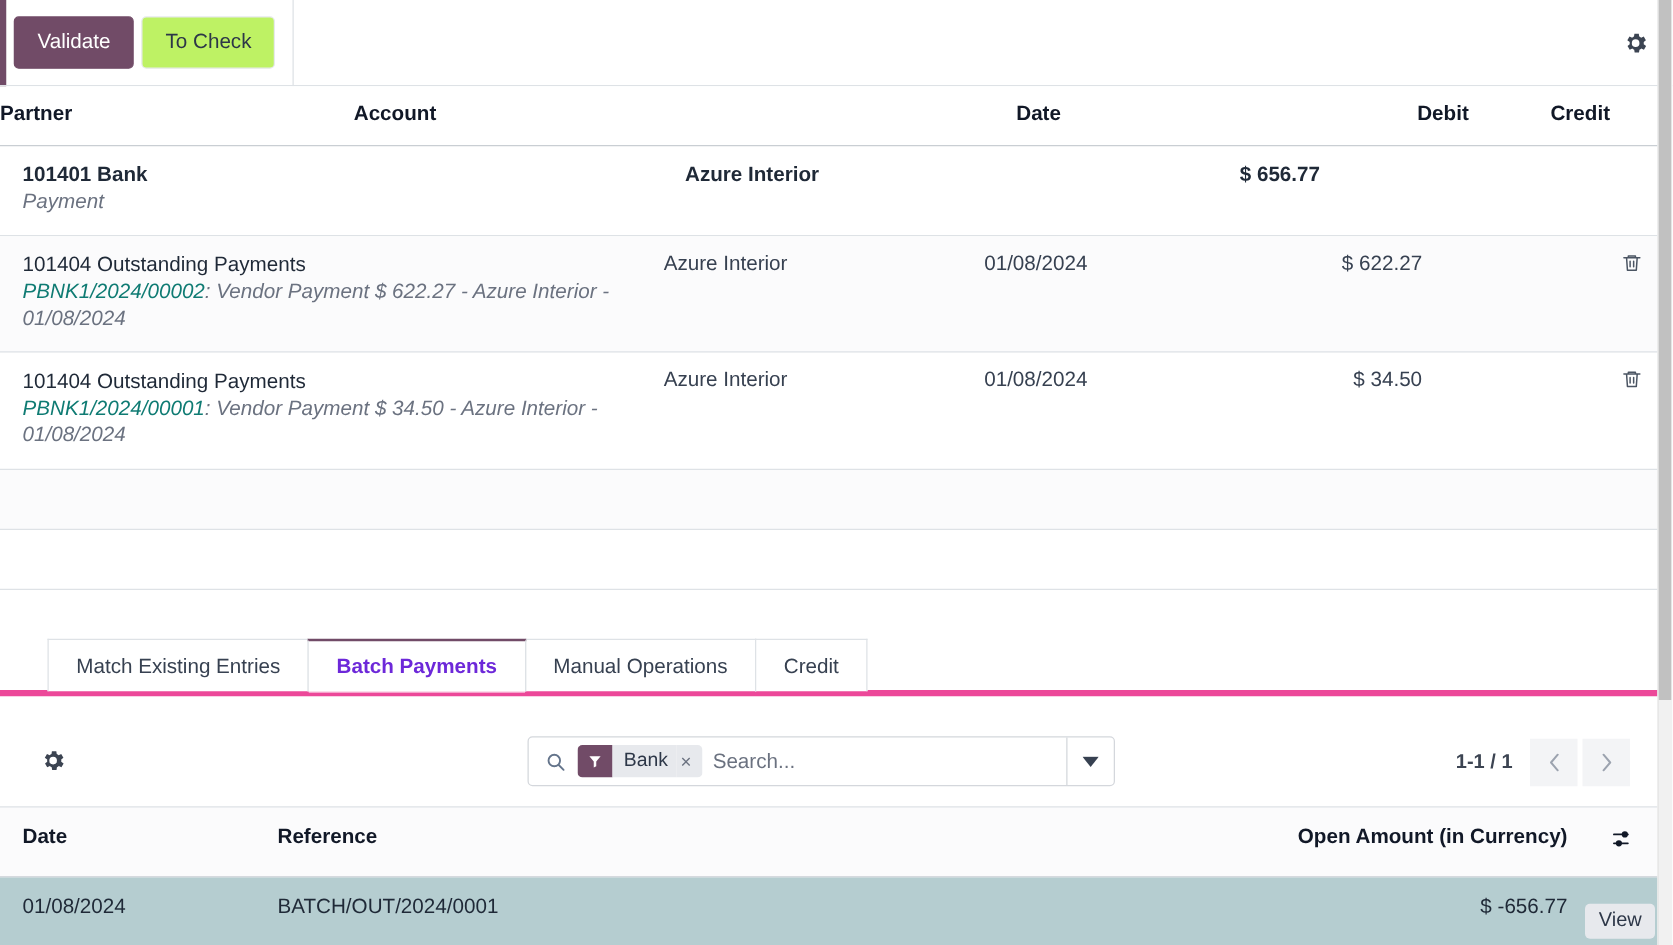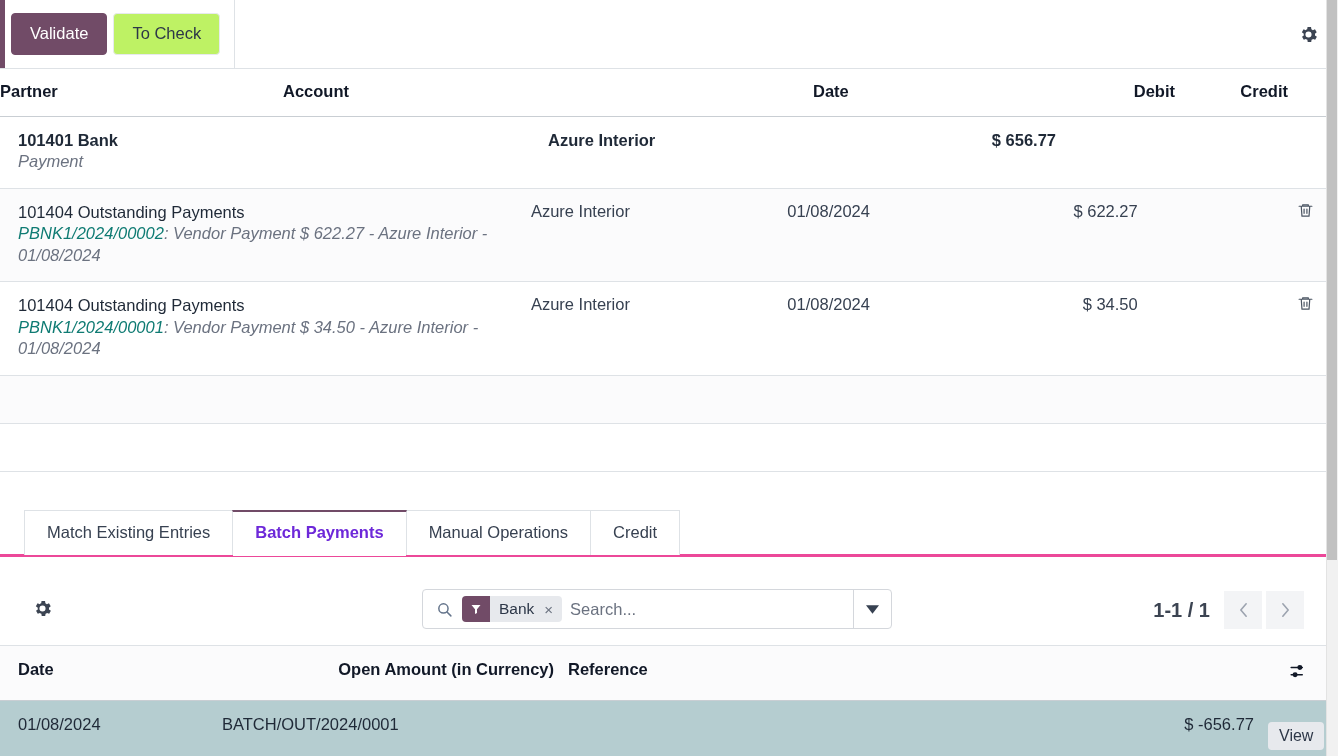--- a/index.html
+++ b/index.html
@@ -73,22 +73,22 @@
   .ref-link { color: #0f7b73; font-style: italic; }
   .row-alt { background: #fbfbfc; }
   .row-empty .cell { height: 47px; padding: 0 !important; }
   .trash-btn { cursor: pointer; color:#4b5563; display:inline-flex; }
 
   
   .notebook {
     position: absolute; left: 0; top: 511px; width: 1326px;
   }
   .tabs {
-    display: flex; padding-left: 24px; height: 46px;
-    border-bottom: 3px solid #ec4899; align-items: flex-end;
+    display: flex; padding-left: 38px; height: 46px;
+    border-bottom: 5px solid #ec4899; 
   }
   .tab {
     font-size: 16.5px; color: #374151; cursor: pointer;
     padding: 11px 22px 12px 22px; line-height: 1.3;
     border: 1px solid #dee2e6; border-bottom: none;
     background: #ffffff; margin-bottom: -1px; white-space: nowrap;
   }
   .tab + .tab { margin-left: -1px; }
   .tab.active {
     color: #6d28d9; font-weight: 700;
@@ -133,21 +133,21 @@
     font-family: "Liberation Sans", sans-serif; color: #374151; background: transparent;
     height: 36px;
   }
   .search-input::placeholder { color: #6b7280; }
   .search-caret {
     width: 38px; height: 38px; border-left: 1px solid #d4d7dc;
     display: flex; align-items: center; justify-content: center; cursor: pointer;
     color: #374151;
   }
   .pager { position: absolute; right: 22px; top: 18px; display: flex; align-items: center; }
-  .pager-label { font-size: 20px; font-weight: 600; color: #3c4452; margin-right: 14px; }
+  .pager-label { font-size: 16px; font-weight: 600; color: #3c4452; margin-right: 14px; }
   .pager-btn {
     width: 38px; height: 38px; background: #f3f4f6; border: none; cursor: pointer;
     display: flex; align-items: center; justify-content: center; color: #9ca3af;
   }
   .pager-btn + .pager-btn { margin-left: 4px; }
 
   
   .blist { position: absolute; left: 0; top: 645px; width: 1326px; }
   .bhead {
     display: flex; background: #fbfbfc;
@@ -321,22 +321,22 @@
         <svg width="13" height="16" viewBox="0 0 12 18" fill="none" stroke="#9ca3af" stroke-width="1.8" stroke-linecap="round" stroke-linejoin="round">
             <path d="M3 2l6 7-6 7"></path>
           </svg>
       </button>
     </div>
   </div>
 
   <div class="blist">
     <div class="bhead">
       <div class="bcell b-date">Date</div>
+      <div class="bcell b-ref">Reference</div>
       <div class="bcell b-amt">Open Amount (in Currency)</div>
-      <div class="bcell b-ref">Reference</div>
       <div class="bcell b-act">
         <span class="sliders-icon">
           <svg width="19" height="19" viewBox="0 0 24 24" fill="none" stroke="#111827" stroke-width="1.9" stroke-linecap="round">
             <path d="M4 7h14M4 16h14"></path>
               <circle cx="15" cy="7" r="2.2" fill="#111827"></circle>
               <circle cx="9" cy="16" r="2.2" fill="#111827"></circle>
           </svg>
         </span>
       </div>
     </div>

